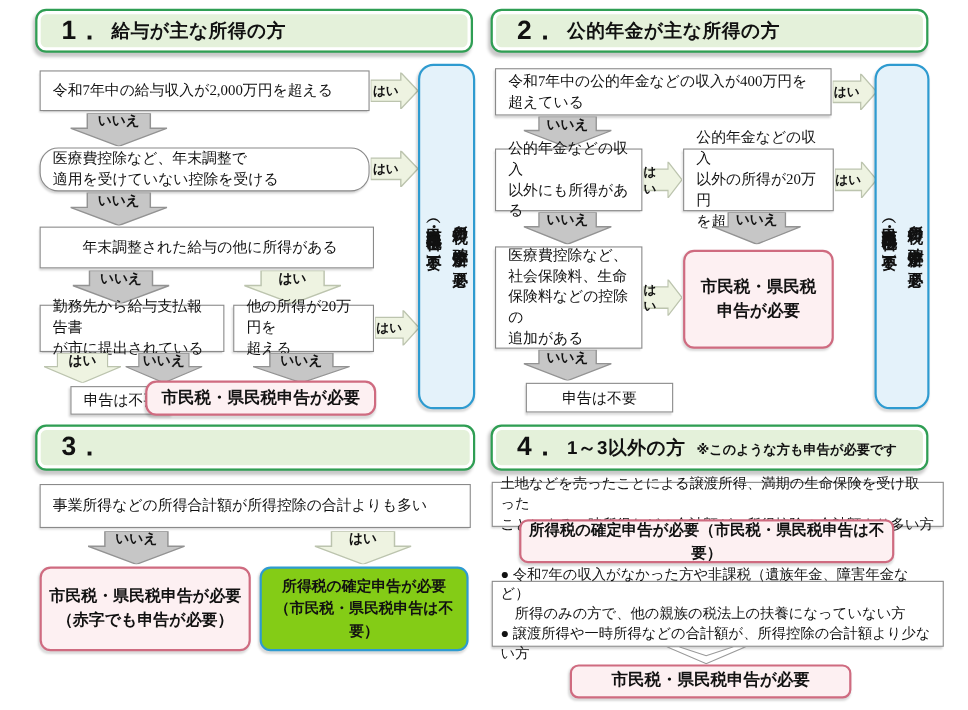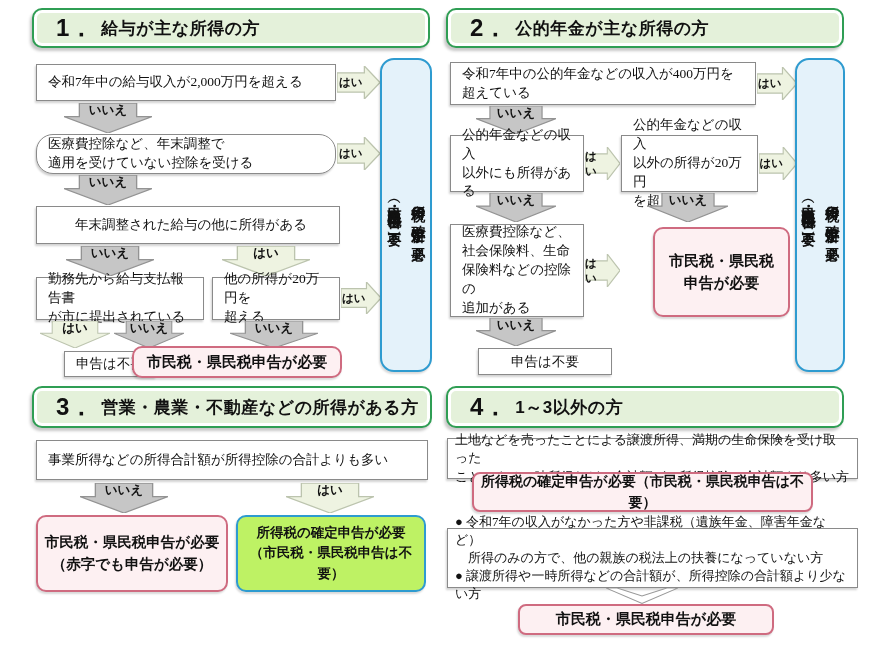--- a/index.html
+++ b/index.html
@@ -33,21 +33,21 @@
     display:flex;align-items:center;justify-content:center;white-space:pre-line;margin-left:28px;
   }
   
   .pink{
     position:absolute;box-sizing:border-box;background:#fdf0f2;border:2px solid #cf6b80;
     border-radius:10px;box-shadow:-1px 2px 2px rgba(0,0,0,.15);
     display:flex;align-items:center;justify-content:center;text-align:center;
     font-weight:bold;font-size:14.5px;white-space:pre-line;line-height:1.5;
   }
   .blue{
-    position:absolute;box-sizing:border-box;background:#bef264;border:2px solid #2e9bd0;
+    position:absolute;box-sizing:border-box;background:#84cc16;border:2px solid #2e9bd0;
     border-radius:10px;box-shadow:-1px 2px 2px rgba(0,0,0,.15);
     display:flex;align-items:center;justify-content:center;text-align:center;
     font-weight:bold;font-size:13.5px;white-space:pre-line;line-height:1.5;
   }
   
   .vbox{
     position:absolute;box-sizing:border-box;background:#e4f2fa;border:2px solid #2e9bd0;
     border-radius:14px;box-shadow:-1px 2px 2px rgba(0,0,0,.15);
     display:flex;align-items:center;justify-content:center;
   }
@@ -223,40 +223,39 @@
 保険料などの控除の
 追加がある</div>
 
   <div class="arr arr-r yes" style="left:585px;top:254px;width:35px;height:33px;">
     <svg viewBox="0 0 44 34" preserveAspectRatio="none">
         <polygon points="0,7 28,7 28,0 44,17 28,34 28,27 0,27"></polygon>
       </svg>
     <span class="lbl">はい</span>
   </div>
 
-  <div class="pink" style="left:621px;top:227px;width:137px;height:90px;font-size:15px;margin-left:32px;">市民税・県民税
+  <div class="pink" style="left:621px;top:227px;width:137px;height:90px;font-size:15px;">市民税・県民税
 申告が必要</div>
 
   <div class="arr arr-d no" style="left:476px;top:318px;width:80px;height:28px;">
     <svg viewBox="0 0 86 31" preserveAspectRatio="none">
         <polygon points="15,0 71,0 71,14 86,14 43,31 0,14 15,14"></polygon>
       </svg>
     <span class="lbl">いいえ</span>
   </div>
 
   <div class="plain" style="left:450px;top:348px;width:134px;height:27px;">申告は不要</div>
 
   <div class="vbox" style="left:795px;top:58px;width:50px;height:314px;">
     <span class="vtxt">所得税の確定申告が必要
 （市民税・県民税申告は不要）</span>
   </div>
 
   <div class="hdr" style="left:32px;top:386px;width:400px;height:42px;">
     <span class="num">3．</span>
-    <span class="ttl">営業・農業・不動産などの所得がある方</span>
   </div>
 
   <div class="q" style="left:36px;top:440px;width:392px;height:40px;">事業所得などの所得合計額が所得控除の合計よりも多い</div>
 
   <div class="arr arr-d no" style="left:80px;top:483px;width:88px;height:30px;">
     <svg viewBox="0 0 86 31" preserveAspectRatio="none">
         <polygon points="15,0 71,0 71,14 86,14 43,31 0,14 15,14"></polygon>
       </svg>
     <span class="lbl">いいえ</span>
   </div>
@@ -268,20 +267,21 @@
   </div>
 
   <div class="pink" style="left:36px;top:515px;width:192px;height:77px;font-size:14.5px;">市民税・県民税申告が必要
 （赤字でも申告が必要）</div>
   <div class="blue" style="left:236px;top:515px;width:190px;height:77px;">所得税の確定申告が必要
 （市民税・県民税申告は不要）</div>
 
   <div class="hdr" style="left:446px;top:386px;width:398px;height:42px;">
     <span class="num">4．</span>
     <span class="ttl">1～3以外の方</span>
+    <span class="note">※このような方も申告が必要です</span>
   </div>
 
   <div class="q" style="left:447px;top:438px;width:411px;height:41px;font-size:13px;padding-left:7px;">土地などを売ったことによる譲渡所得、満期の生命保険を受け取った
 ことによる一時所得などの合計額が、所得控除の合計額より多い方</div>
 
   <div class="arr varr" style="left:606px;top:479px;width:72px;height:16px;">
     <svg viewBox="0 0 90 26" preserveAspectRatio="none">
         <polygon points="0,0 14,0 45,13 76,0 90,0 45,25"></polygon>
       </svg>
   </div>

